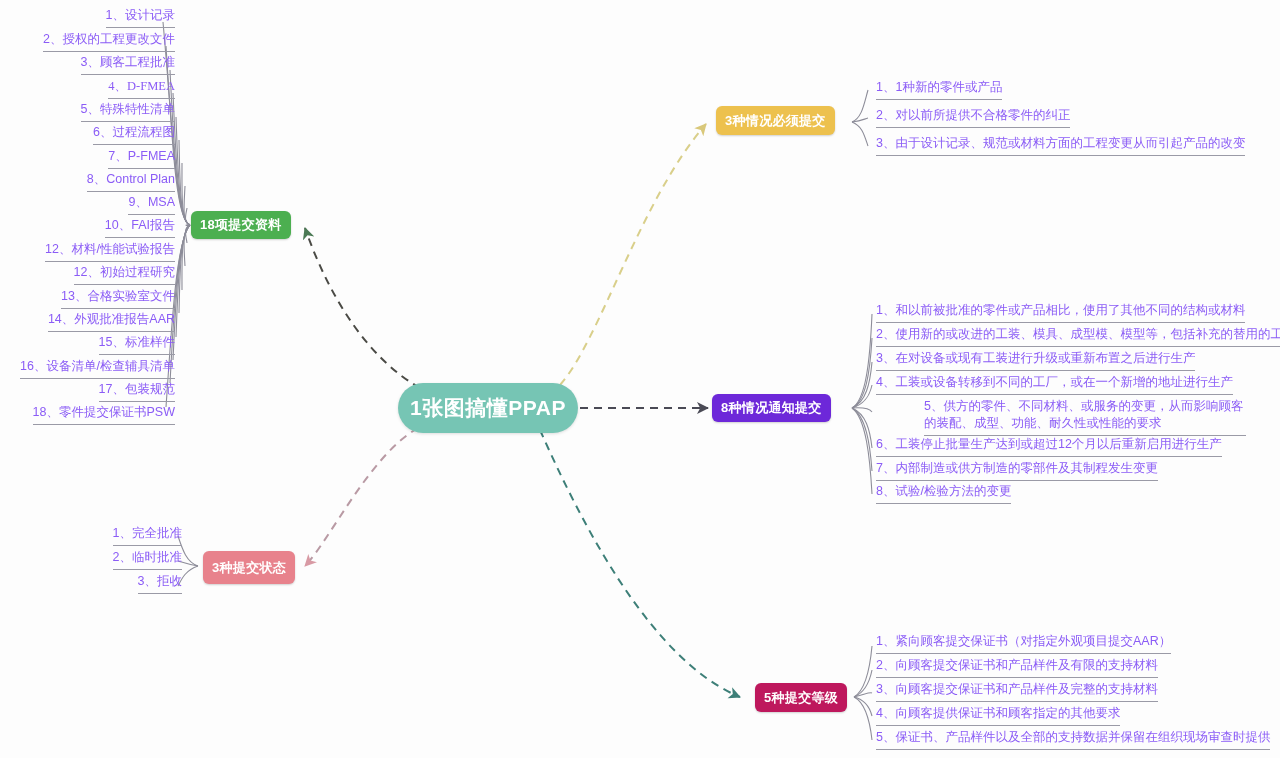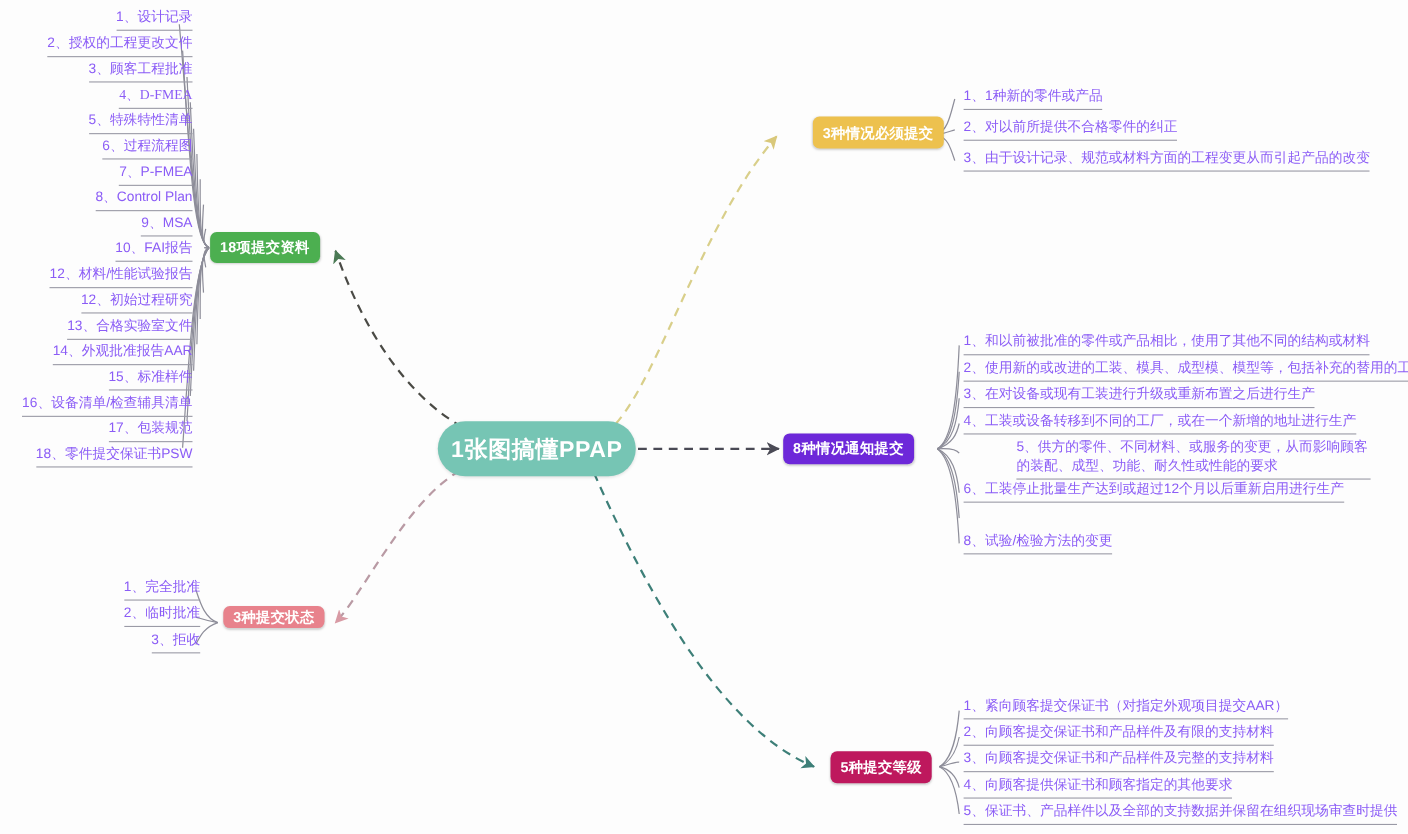--- a/index.html
+++ b/index.html
@@ -152,29 +152,29 @@
   </svg>
 
   <div class="center-node" style="left: 398px; top: 383px; width: 180px; height: 50px; background: rgb(118, 197, 180);">
     <span>1张图搞懂PPAP</span>
   </div>
 
   <div class="branch-node" style="left: 191px; top: 211px; height: 28px; background: rgb(76, 175, 80);">
     <span>18项提交资料</span>
   </div>
 
-  <div class="branch-node" style="left: 716px; top: 106px; height: 29px; background: rgb(237, 193, 78); margin-left: 23px;">
+  <div class="branch-node" style="left: 716px; top: 106px; height: 29px; background: rgb(237, 193, 78);">
     <span>3种情况必须提交</span>
   </div>
 
   <div class="branch-node" style="left: 712px; top: 394px; height: 28px; background: #6d28d9;">
     <span>8种情况通知提交</span>
   </div>
 
-  <div class="branch-node" style="left: 203px; top: 551px; height: 20px; background: rgb(232, 130, 140);">
+  <div class="branch-node" style="left: 203px; top: 551px; height: 33px; background: rgb(232, 130, 140);">
     <span>3种提交状态</span>
   </div>
 
   <div class="branch-node" style="left: 755px; top: 683px; height: 29px; background: #be185d;">
     <span>5种提交等级</span>
   </div>
 
   <div class="leaf left" style="right:1105px; top:8px;">1、设计记录</div>
   <div class="leaf left" style="right:1105px; top:32px;">2、授权的工程更改文件</div>
   <div class="leaf left" style="right:1105px; top:55px;">3、顾客工程批准</div>
@@ -197,20 +197,21 @@
   <div class="leaf right" style="left:876px; top:80px;">1、1种新的零件或产品</div>
   <div class="leaf right" style="left:876px; top:108px;">2、对以前所提供不合格零件的纠正</div>
   <div class="leaf right" style="left:876px; top:136px;">3、由于设计记录、规范或材料方面的工程变更从而引起产品的改变</div>
 
   <div class="leaf right" style="left:876px; top:303px;">1、和以前被批准的零件或产品相比，使用了其他不同的结构或材料</div>
   <div class="leaf right" style="left:876px; top:327px;">2、使用新的或改进的工装、模具、成型模、模型等，包括补充的替用的工装</div>
   <div class="leaf right" style="left:876px; top:351px;">3、在对设备或现有工装进行升级或重新布置之后进行生产</div>
   <div class="leaf right" style="left:876px; top:375px;">4、工装或设备转移到不同的工厂，或在一个新增的地址进行生产</div>
   <div class="leaf right wrap" style="left:876px; top:398px; width:322px;">5、供方的零件、不同材料、或服务的变更，从而影响顾客的装配、成型、功能、耐久性或性能的要求</div>
   <div class="leaf right" style="left:876px; top:437px;">6、工装停止批量生产达到或超过12个月以后重新启用进行生产</div>
+  <div class="leaf right" style="left:876px; top:461px;">7、内部制造或供方制造的零部件及其制程发生变更</div>
   <div class="leaf right" style="left:876px; top:484px;">8、试验/检验方法的变更</div>
 
   <div class="leaf left" style="right:1098px; top:526px;">1、完全批准</div>
   <div class="leaf left" style="right:1098px; top:550px;">2、临时批准</div>
   <div class="leaf left" style="right:1098px; top:574px;">3、拒收</div>
 
   <div class="leaf right" style="left:876px; top:634px;">1、紧向顾客提交保证书（对指定外观项目提交AAR）</div>
   <div class="leaf right" style="left:876px; top:658px;">2、向顾客提交保证书和产品样件及有限的支持材料</div>
   <div class="leaf right" style="left:876px; top:682px;">3、向顾客提交保证书和产品样件及完整的支持材料</div>
   <div class="leaf right" style="left:876px; top:706px;">4、向顾客提供保证书和顾客指定的其他要求</div>

